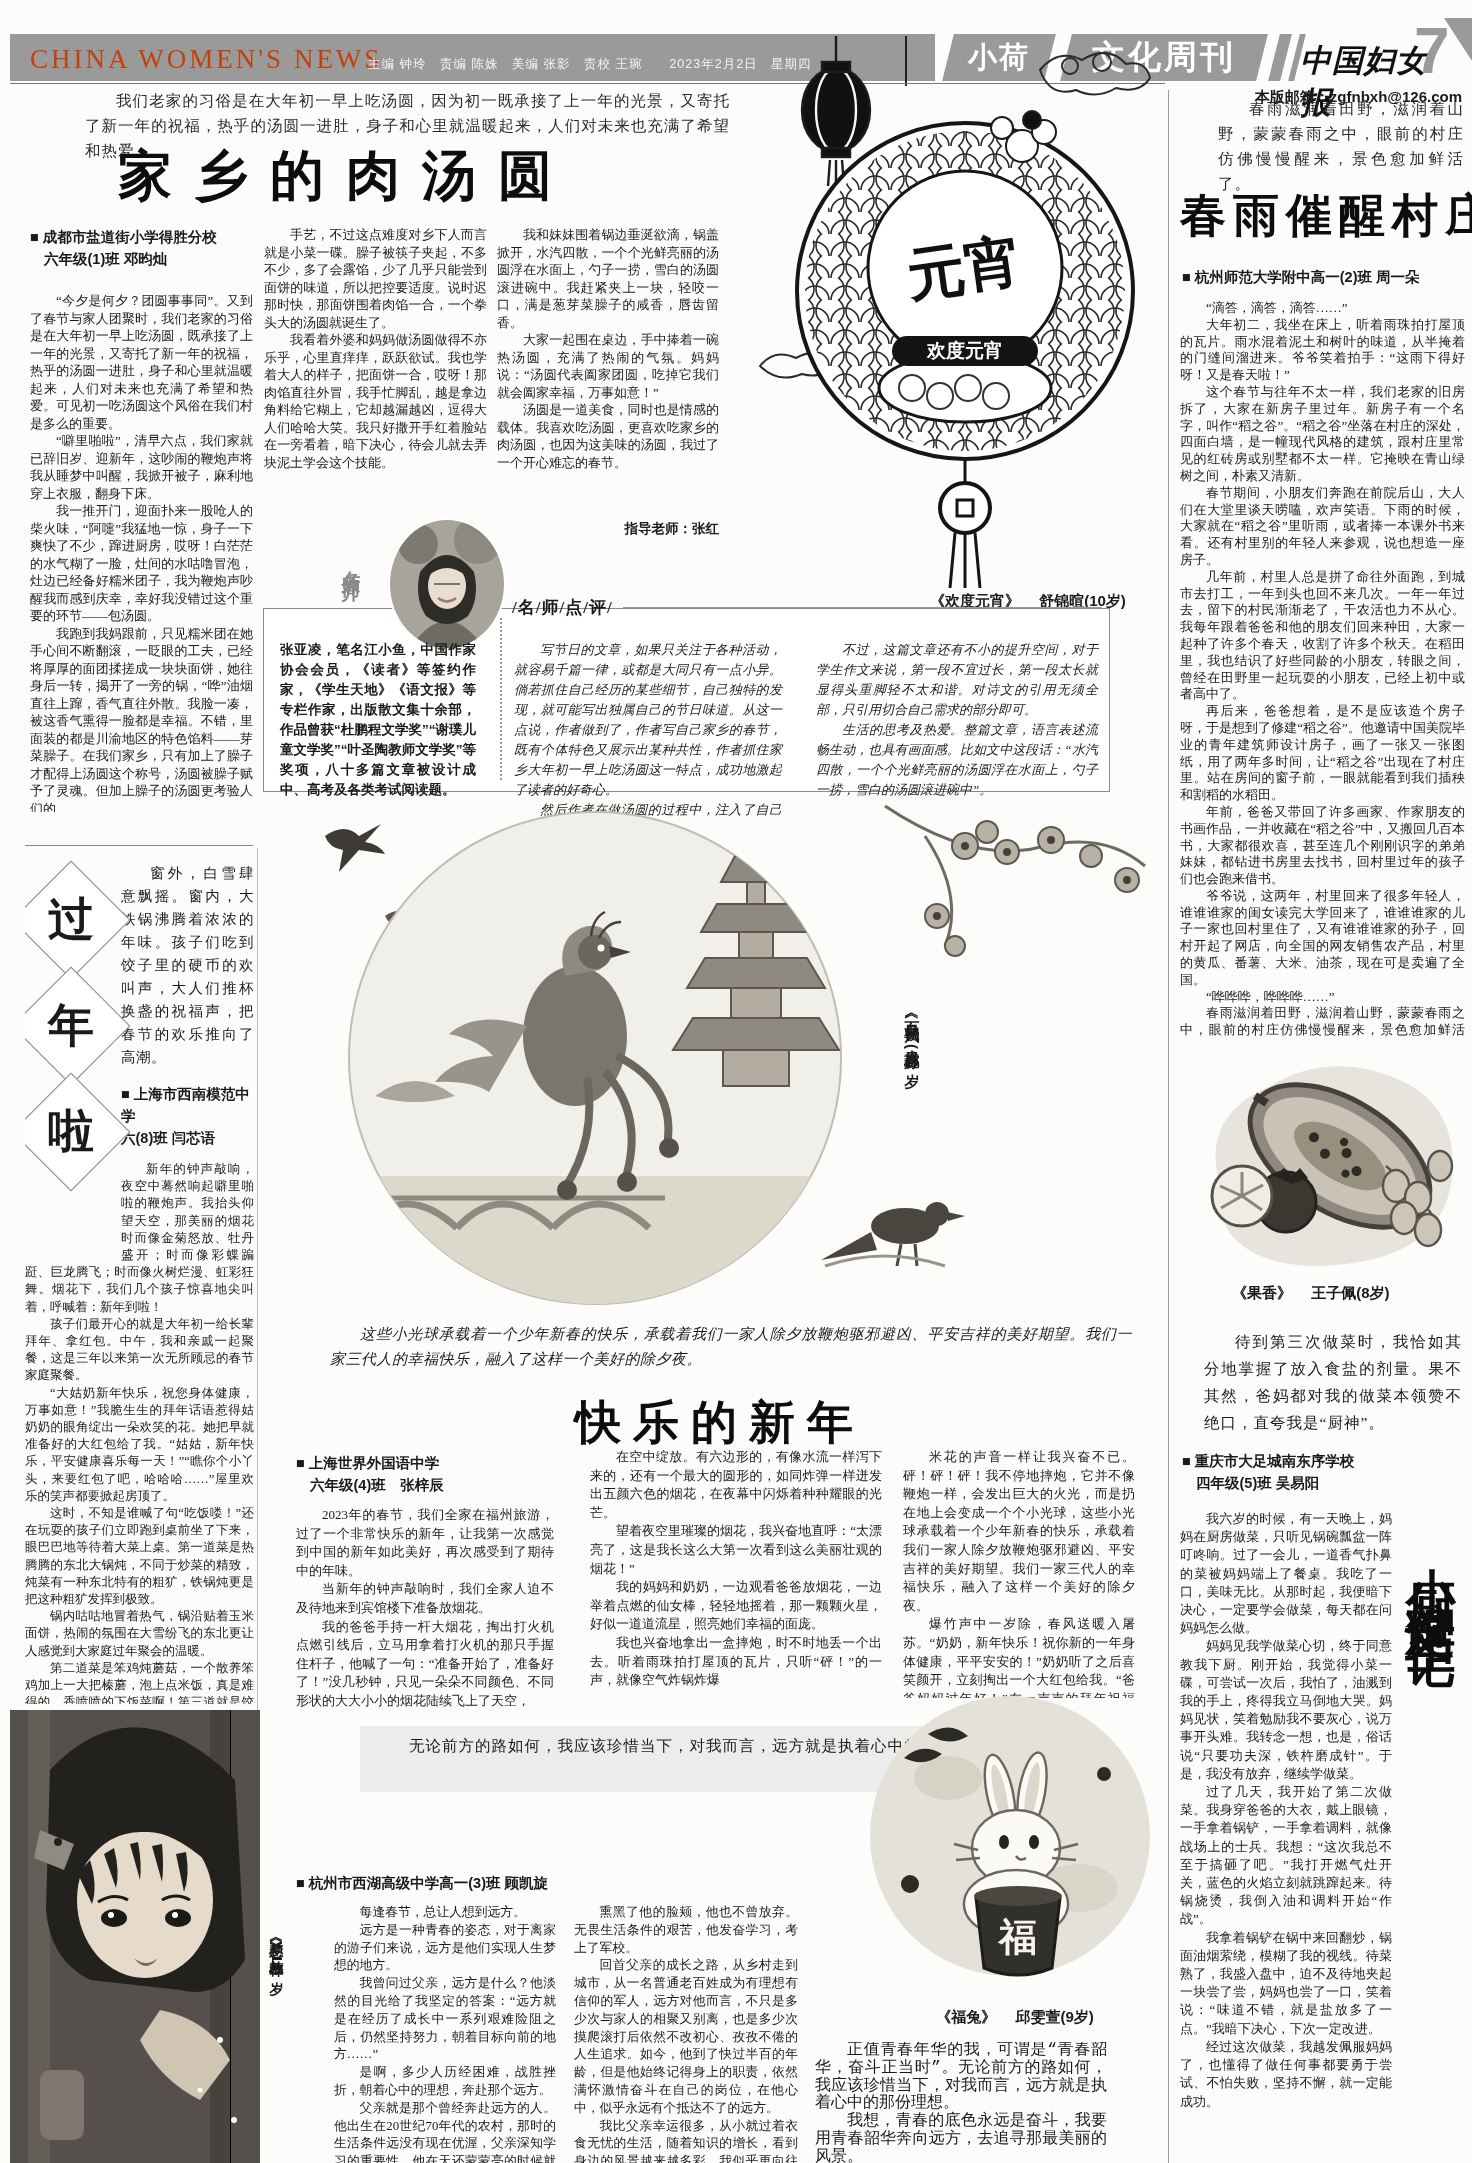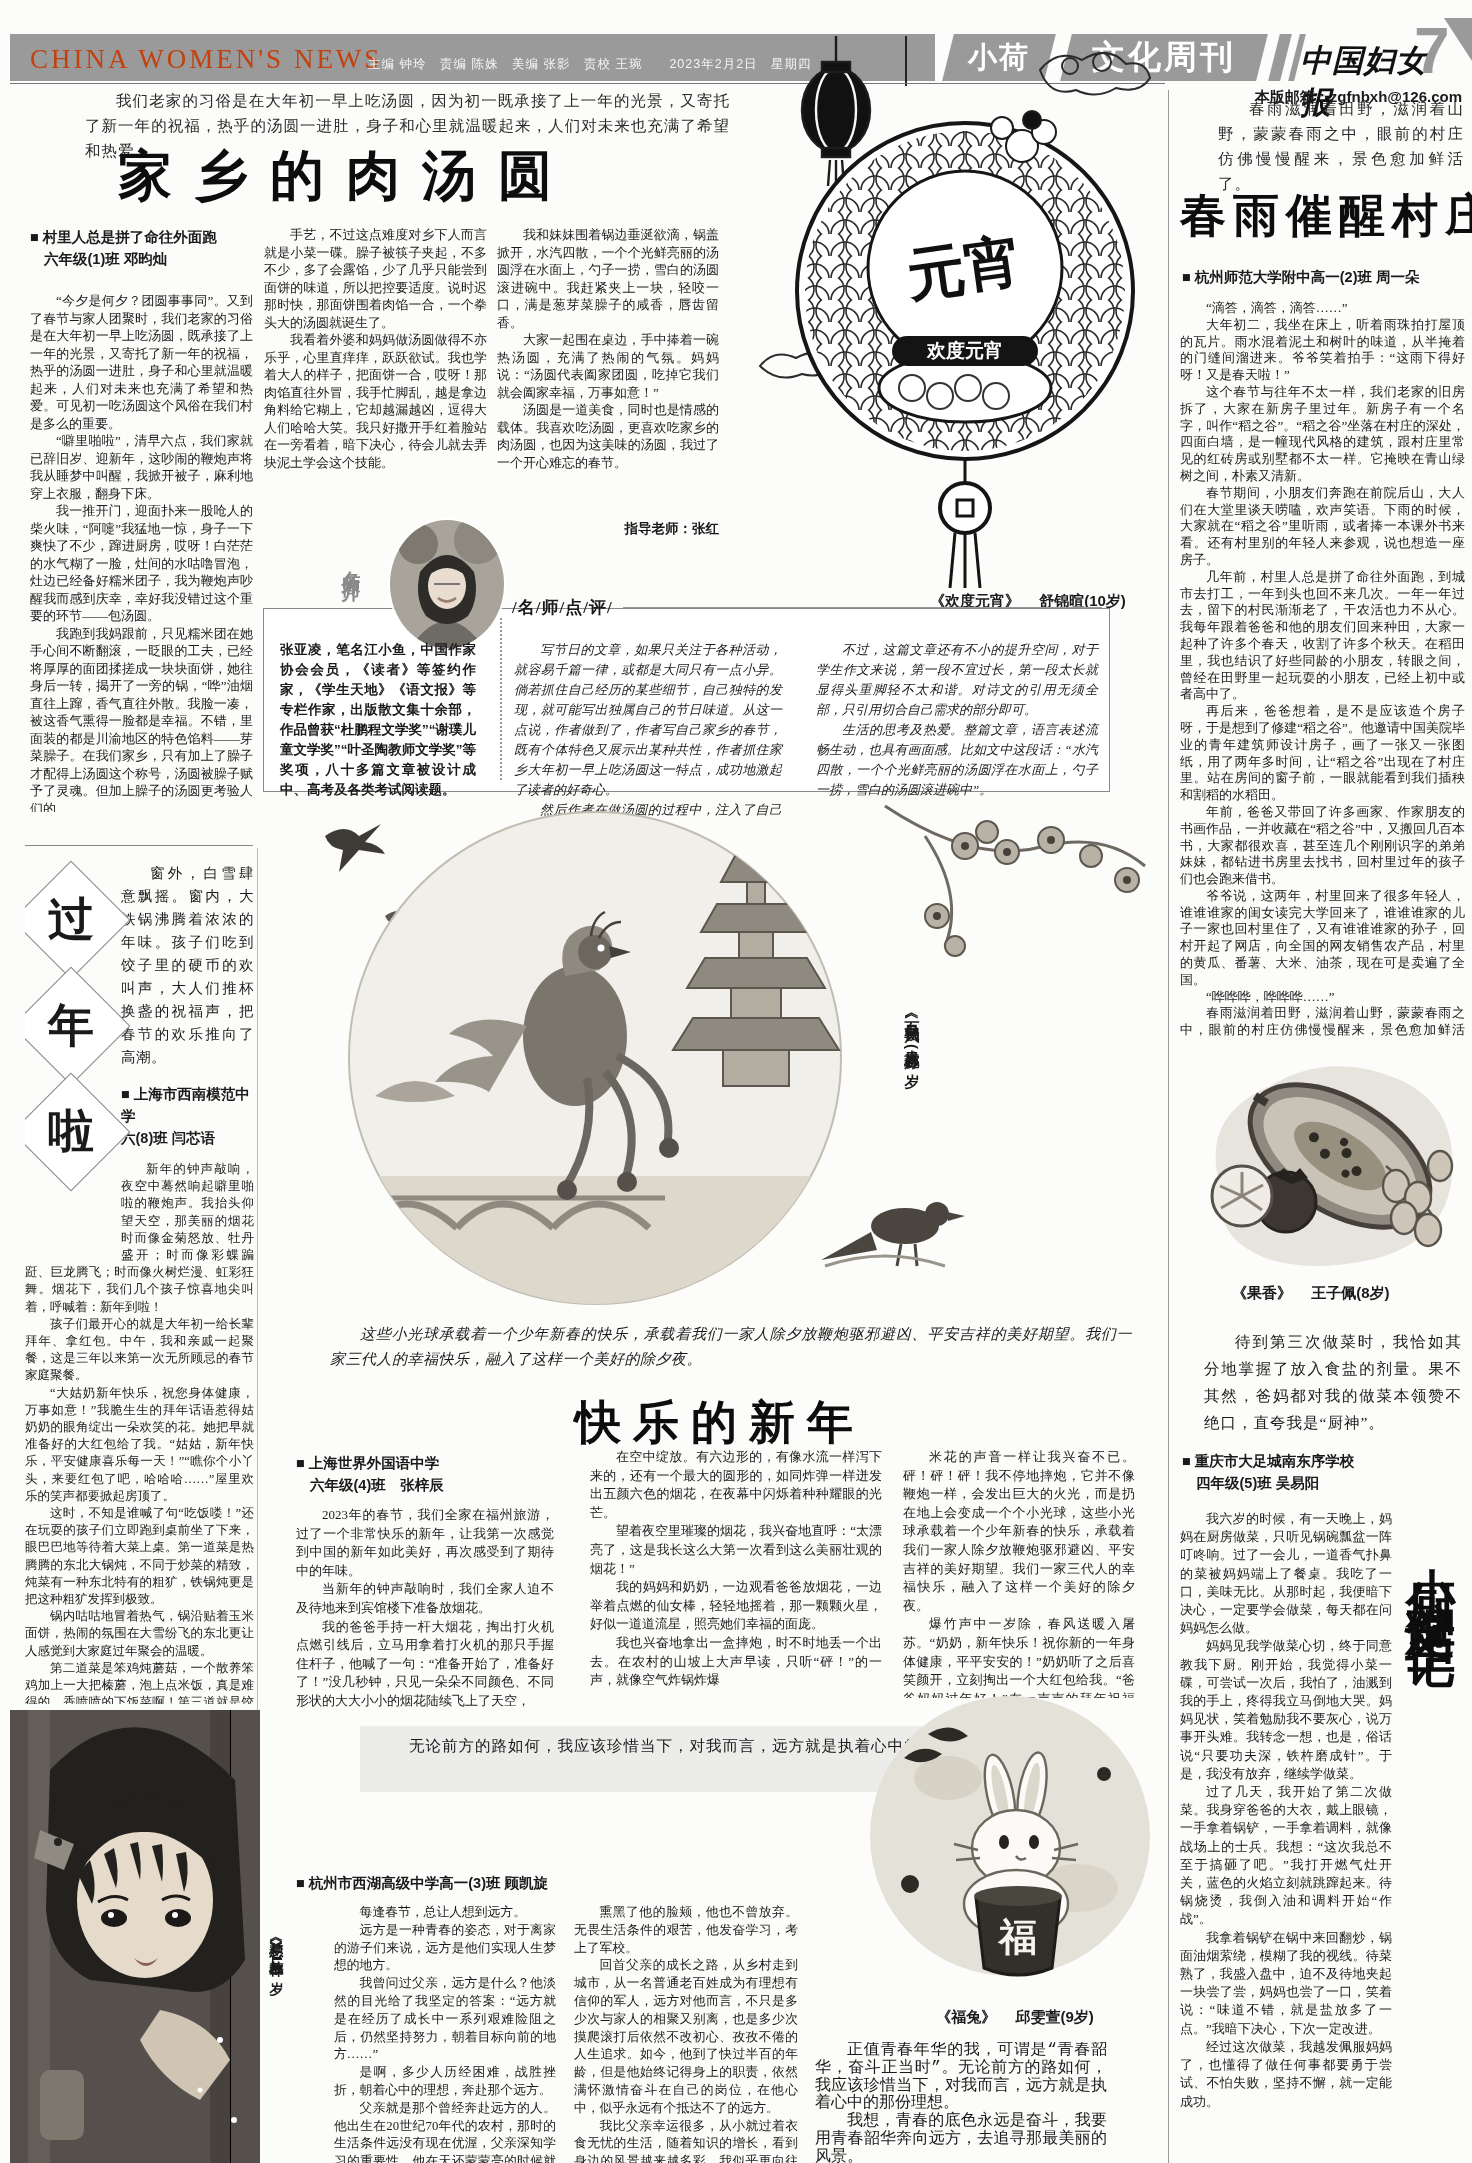--- a/index.html
+++ b/index.html
@@ -127,21 +127,21 @@
   <div class="abs hdr-page7">7</div>
   <div class="abs hdr-corner"></div>
   <div class="abs hdr-rule"></div>
   <div class="abs hdr-mail sans">本版邮箱：zgfnbxh@126.com</div>
 
   <div class="abs soup-intro intro-txt paras">
     <p>我们老家的习俗是在大年初一早上吃汤圆，因为初一既承接了上一年的光景，又寄托了新一年的祝福，热乎的汤圆一进肚，身子和心里就温暖起来，人们对未来也充满了希望和热爱。</p>
   </div>
   <div class="abs soup-title headline">家乡的肉汤圆</div>
   <div class="abs soup-byline byline">
-    <div>■ 村里人总是拼了命往外面跑</div>
+    <div>■ 成都市盐道街小学得胜分校</div>
     <div style="padding-left:14px">六年级(1)班 邓昀灿</div>
   </div>
   <div class="abs soup-c1 body-txt paras">
       <p>“今夕是何夕？团圆事事同”。又到了春节与家人团聚时，我们老家的习俗是在大年初一早上吃汤圆，既承接了上一年的光景，又寄托了新一年的祝福，热乎的汤圆一进肚，身子和心里就温暖起来，人们对未来也充满了希望和热爱。可见初一吃汤圆这个风俗在我们村是多么的重要。</p>
       <p>“噼里啪啦”，清早六点，我们家就已辞旧岁、迎新年，这吵闹的鞭炮声将我从睡梦中叫醒，我掀开被子，麻利地穿上衣服，翻身下床。</p>
       <p>我一推开门，迎面扑来一股呛人的柴火味，“阿嚏”我猛地一惊，身子一下爽快了不少，蹿进厨房，哎呀！白茫茫的水气糊了一脸，灶间的水咕噜冒泡，灶边已经备好糯米团子，我为鞭炮声吵醒我而感到庆幸，幸好我没错过这个重要的环节——包汤圆。</p>
       <p>我跑到我妈跟前，只见糯米团在她手心间不断翻滚，一眨眼的工夫，已经将厚厚的面团揉搓成一块块面饼，她往身后一转，揭开了一旁的锅，“哗”油烟直往上蹿，香气直往外散。我脸一凑，被这香气熏得一脸都是幸福。不错，里面装的都是川渝地区的特色馅料——芽菜臊子。在我们家乡，只有加上了臊子才配得上汤圆这个称号，汤圆被臊子赋予了灵魂。但加上臊子的汤圆更考验人们的</p>
     </div>
   <div class="abs soup-c2 body-txt paras">
       <p>手艺，不过这点难度对乡下人而言就是小菜一碟。臊子被筷子夹起，不多不少，多了会露馅，少了几乎只能尝到面饼的味道，所以把控要适度。说时迟那时快，那面饼围着肉馅一合，一个拳头大的汤圆就诞生了。</p>
@@ -484,21 +484,21 @@
     <div class="body-txt happy-body paras">
         <p>2023年的春节，我们全家在福州旅游，过了一个非常快乐的新年，让我第一次感觉到中国的新年如此美好，再次感受到了期待中的年味。</p>
         <p>当新年的钟声敲响时，我们全家人迫不及待地来到宾馆楼下准备放烟花。</p>
         <p>我的爸爸手持一杆大烟花，掏出打火机点燃引线后，立马用拿着打火机的那只手握住杆子，他喊了一句：“准备开始了，准备好了！”没几秒钟，只见一朵朵不同颜色、不同形状的大大小小的烟花陆续飞上了天空，</p>
       </div>
   </div>
   <div class="abs happy-c2 body-txt happy-body paras">
       <p>在空中绽放。有六边形的，有像水流一样泻下来的，还有一个最大的圆形的，如同炸弹一样迸发出五颜六色的烟花，在夜幕中闪烁着种种耀眼的光芒。</p>
       <p>望着夜空里璀璨的烟花，我兴奋地直呼：“太漂亮了，这是我长这么大第一次看到这么美丽壮观的烟花！”</p>
       <p>我的妈妈和奶奶，一边观看爸爸放烟花，一边举着点燃的仙女棒，轻轻地摇着，那一颗颗火星，好似一道道流星，照亮她们幸福的面庞。</p>
-      <p>我也兴奋地拿出一盒摔炮，时不时地丢一个出去。在农村的山坡上大声早读，只听“砰！”的一声，就像空气炸锅炸爆</p>
+      <p>我也兴奋地拿出一盒摔炮，时不时地丢一个出去。听着雨珠拍打屋顶的瓦片，只听“砰！”的一声，就像空气炸锅炸爆</p>
     </div>
   <div class="abs happy-c3 body-txt happy-body paras">
       <p>米花的声音一样让我兴奋不已。砰！砰！砰！我不停地摔炮，它并不像鞭炮一样，会发出巨大的火光，而是扔在地上会变成一个个小光球，这些小光球承载着一个少年新春的快乐，承载着我们一家人除夕放鞭炮驱邪避凶、平安吉祥的美好期望。我们一家三代人的幸福快乐，融入了这样一个美好的除夕夜。</p>
       <p>爆竹声中一岁除，春风送暖入屠苏。“奶奶，新年快乐！祝你新的一年身体健康，平平安安的！”奶奶听了之后喜笑颜开，立刻掏出一个大红包给我。“爸爸妈妈过年好！”在一声声的拜年祝福中，这个新年，真快乐啊！</p>
     </div>
 
   <div class="abs pull-quote">
     <p>无论前方的路如何，我应该珍惜当下，对我而言，远方就是执着心中的那份理想。</p>
   </div>
   <div class="abs run-byline byline">■ 杭州市西湖高级中学高一(3)班 顾凯旋</div>

